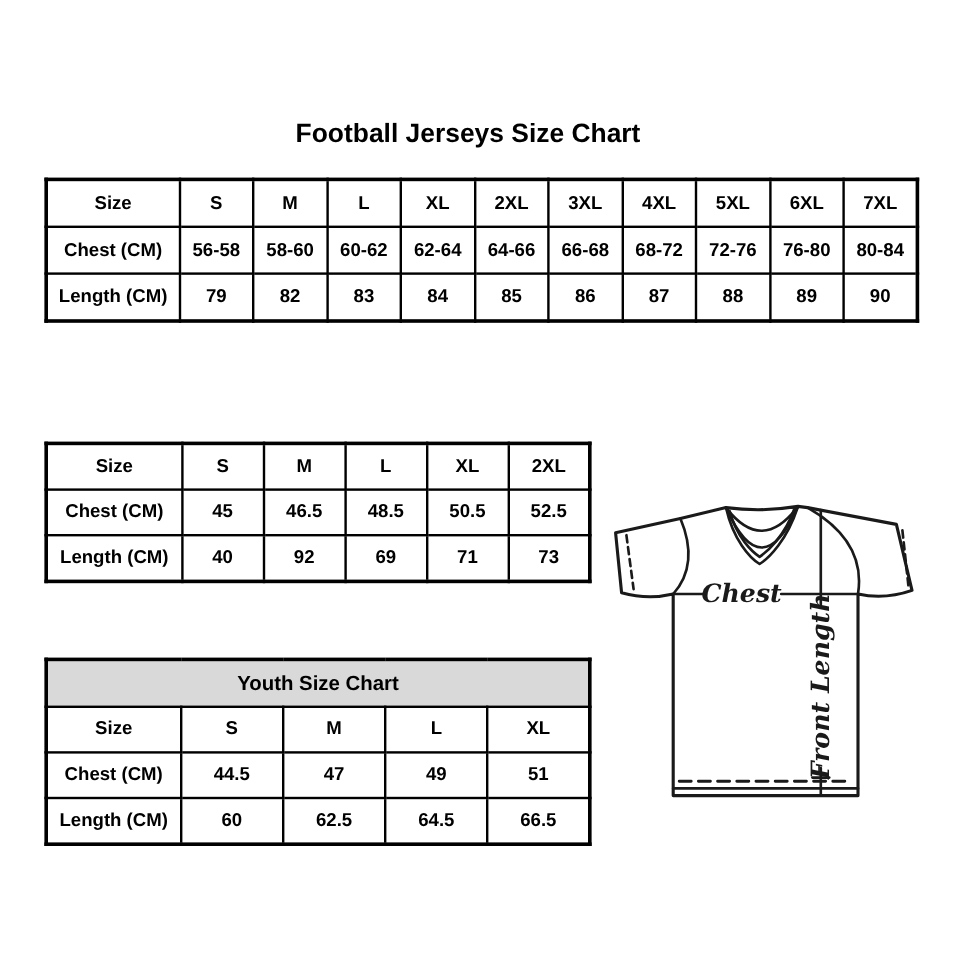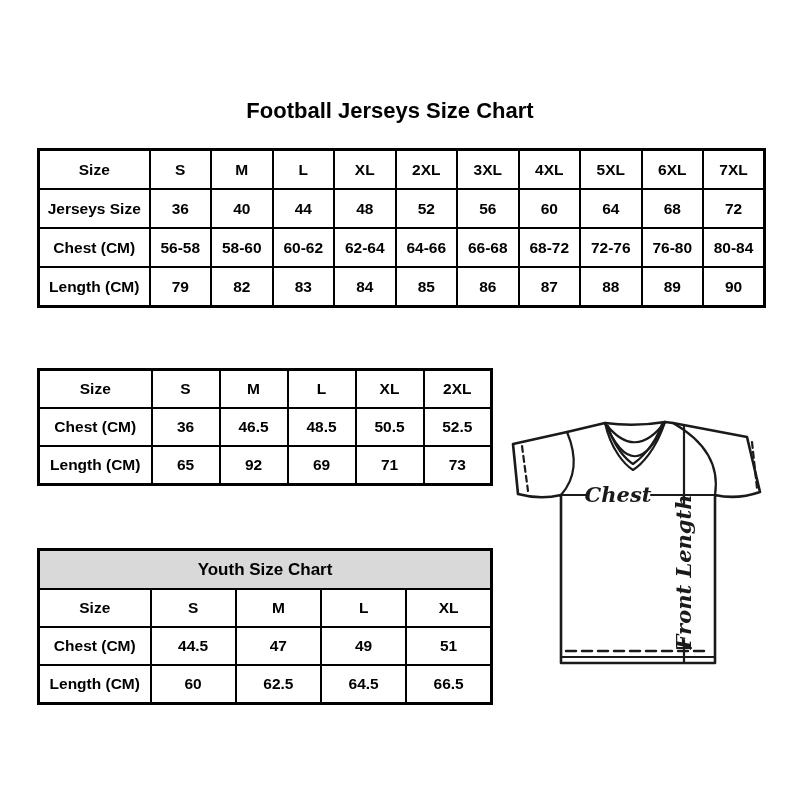--- a/index.html
+++ b/index.html
@@ -59,33 +59,20 @@
           <td>L</td>
           <td>XL</td>
           <td>2XL</td>
           <td>3XL</td>
           <td>4XL</td>
           <td>5XL</td>
           <td>6XL</td>
           <td>7XL</td>
         </tr>
         <tr>
-          <td>Jerseys Size</td>
-          <td>36</td>
-          <td>40</td>
-          <td>44</td>
-          <td>48</td>
-          <td>52</td>
-          <td>56</td>
-          <td>60</td>
-          <td>64</td>
-          <td>68</td>
-          <td>72</td>
-        </tr>
-        <tr>
           <td>Chest (CM)</td>
           <td>56-58</td>
           <td>58-60</td>
           <td>60-62</td>
           <td>62-64</td>
           <td>64-66</td>
           <td>66-68</td>
           <td>68-72</td>
           <td>72-76</td>
           <td>76-80</td>
@@ -119,29 +106,29 @@
         <tr>
           <td>Size</td>
           <td>S</td>
           <td>M</td>
           <td>L</td>
           <td>XL</td>
           <td>2XL</td>
         </tr>
         <tr>
           <td>Chest (CM)</td>
-          <td>36</td>
+          <td>45</td>
           <td>46.5</td>
           <td>48.5</td>
           <td>50.5</td>
           <td>52.5</td>
         </tr>
         <tr>
           <td>Length (CM)</td>
-          <td>65</td>
+          <td>40</td>
           <td>92</td>
           <td>69</td>
           <td>71</td>
           <td>73</td>
         </tr>
       </tbody>
     </table>
   <table id="table-youth">
       <colgroup>
         <col class="label-col">

